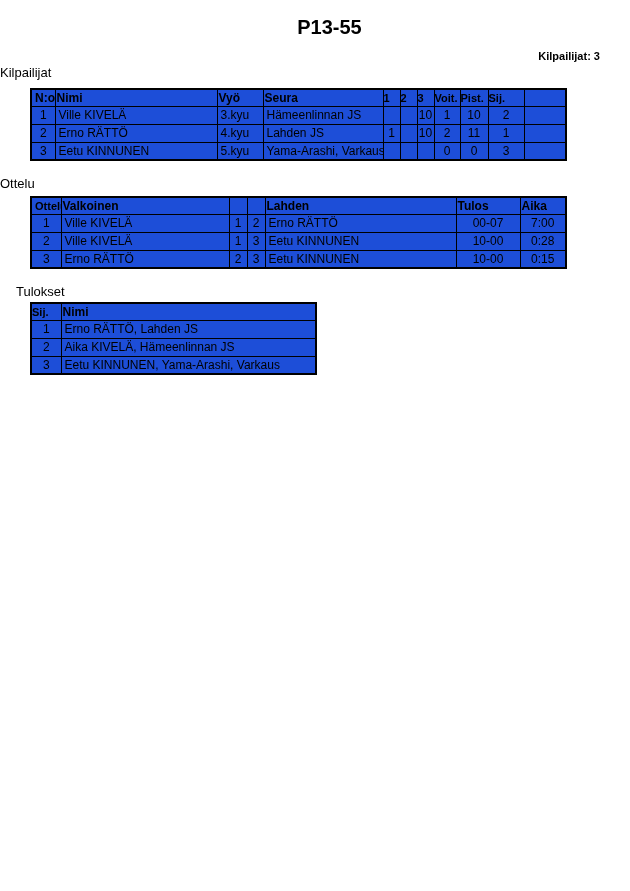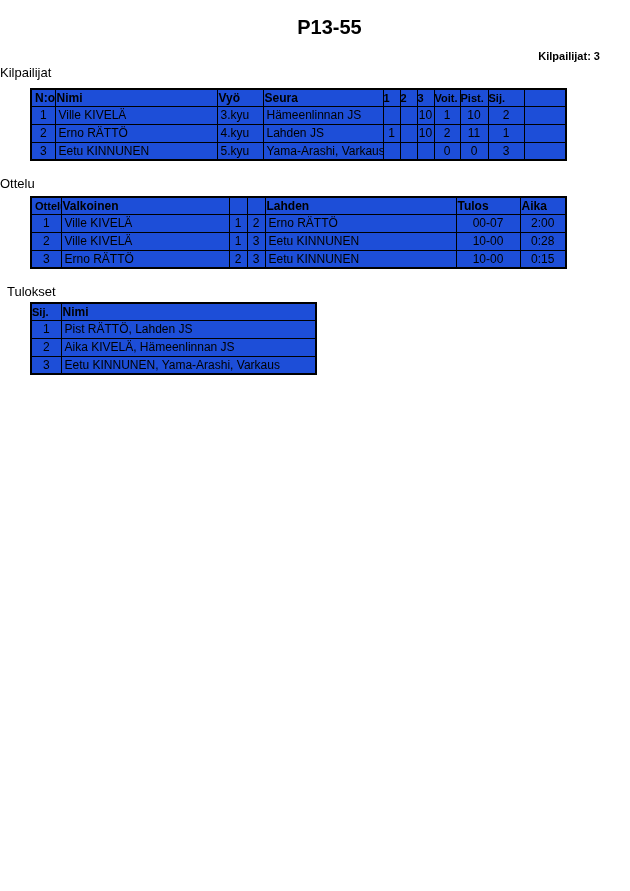--- a/index.html
+++ b/index.html
@@ -12,21 +12,21 @@
     position:absolute; top:16px; left:0; width:630px;
     display:flex; justify-content:center; align-items:baseline;
     font-weight:bold; font-size:20px;
   }
   .title .gap-sm { margin-left:14px; }
   .title .gap-lg { margin-left:29px; }
   .count { position:absolute; top:50px; right:30px; font-size:11px; font-weight:bold; }
   .sec-heading { position:absolute; font-size:13px; font-weight:normal; text-align:left; }
   #h-kilpailijat { top:65px; left:0; width:474px; }
   #h-ottelut    { top:176px; left:0; width:590px; }
-  #h-tulokset   { top:284px; left:7px; width:345px; }
+  #h-tulokset   { top:284px; left:16px; width:345px; }
   table {
     position:absolute; border-collapse:collapse; table-layout:fixed;
     border:2px solid #000; background:#1d4ed8;
   }
   #t-kilpailijat { top:88px;  left:30px; width:535px; }
   #t-ottelut     { top:196px; left:30px; width:535px; }
   #t-tulokset    { top:302px; left:30px; width:285px; }
   th, td {
     border:1px solid #000; font-size:12px; height:18px;
     padding:0 4px; overflow:hidden; white-space:nowrap; vertical-align:middle;
@@ -143,21 +143,21 @@
     </tr>
   </thead>
   <tbody>
     <tr>
       <td class="num">1</td>
       <td class="left">Ville KIVELÄ</td>
       <td class="num">1</td>
       <td class="num">2</td>
       <td class="left">Erno RÄTTÖ</td>
       <td class="num">00-07</td>
-      <td class="num">2:00</td>
+      <td class="num">7:00</td>
     </tr>
     <tr>
       <td class="num">2</td>
       <td class="left">Ville KIVELÄ</td>
       <td class="num">1</td>
       <td class="num">3</td>
       <td class="left">Eetu KINNUNEN</td>
       <td class="num">10-00</td>
       <td class="num">0:28</td>
     </tr>
@@ -182,21 +182,21 @@
   </colgroup>
   <thead>
     <tr>
       <th class="sm">Sij.</th>
       <th>Nimi</th>
     </tr>
   </thead>
   <tbody>
     <tr>
       <td class="num">1</td>
-      <td class="left">Pist RÄTTÖ, Lahden JS</td>
+      <td class="left">Erno RÄTTÖ, Lahden JS</td>
     </tr>
     <tr>
       <td class="num">2</td>
       <td class="left">Aika KIVELÄ, Hämeenlinnan JS</td>
     </tr>
     <tr>
       <td class="num">3</td>
       <td class="left">Eetu KINNUNEN, Yama-Arashi, Varkaus</td>
     </tr>
   </tbody>

